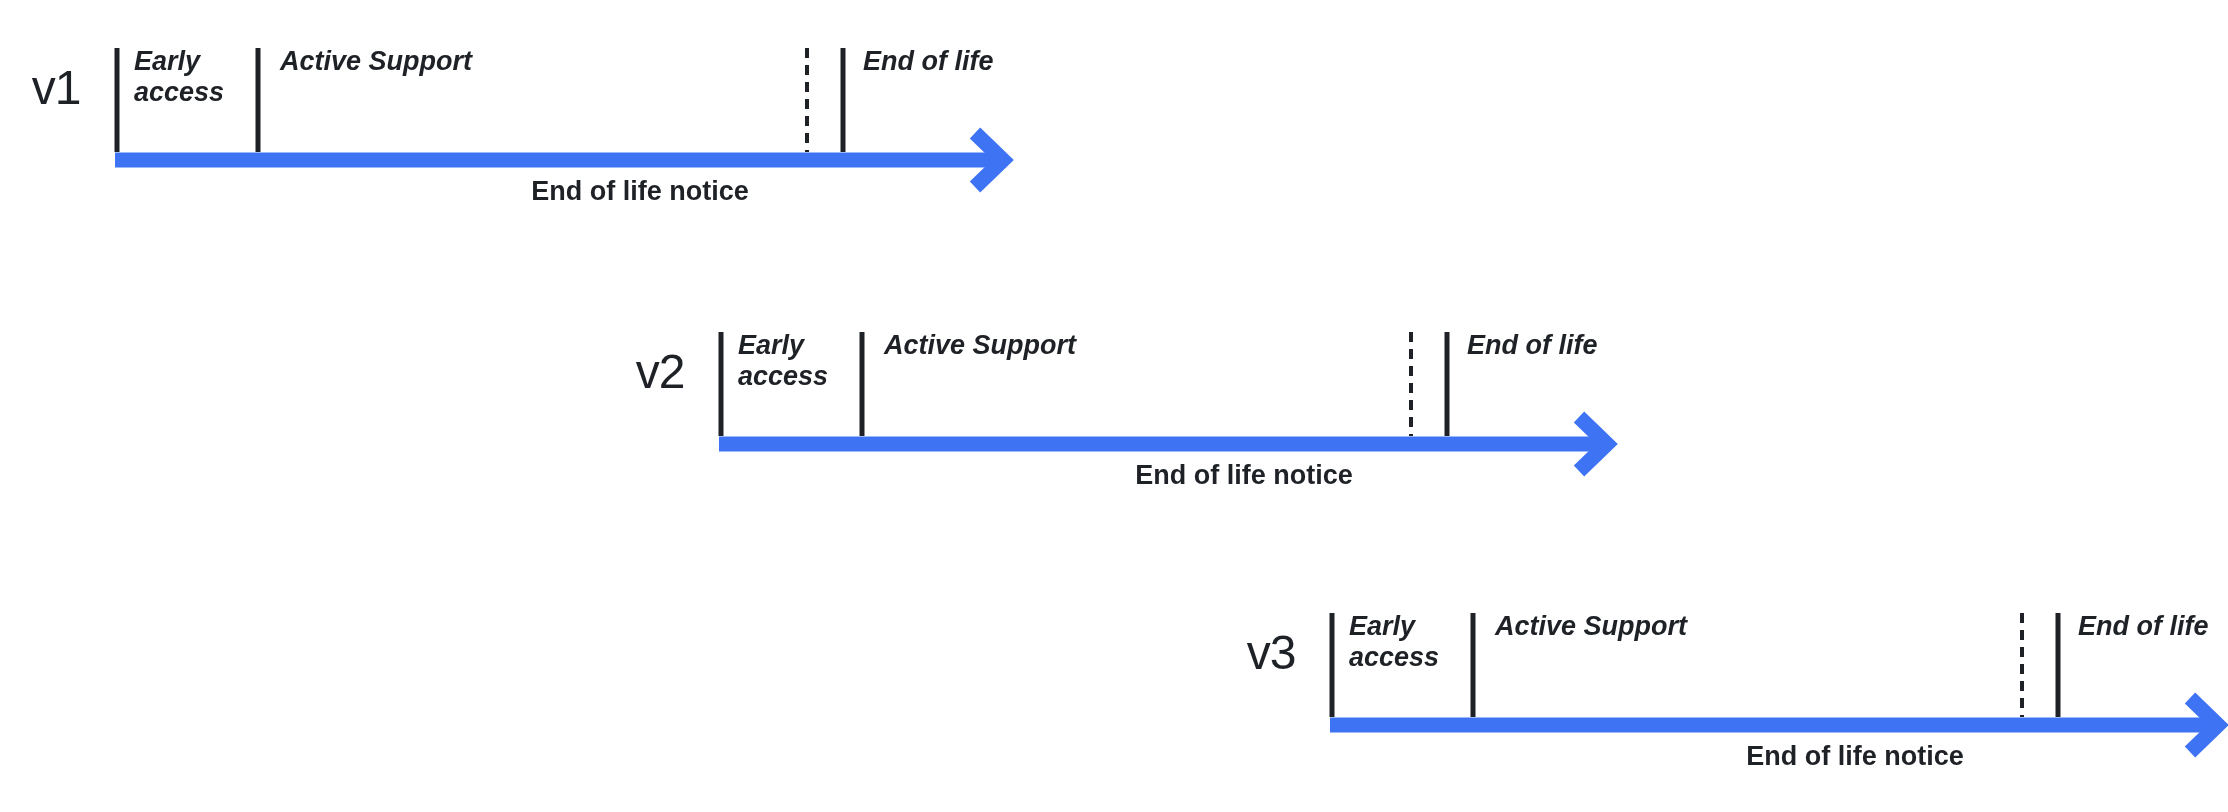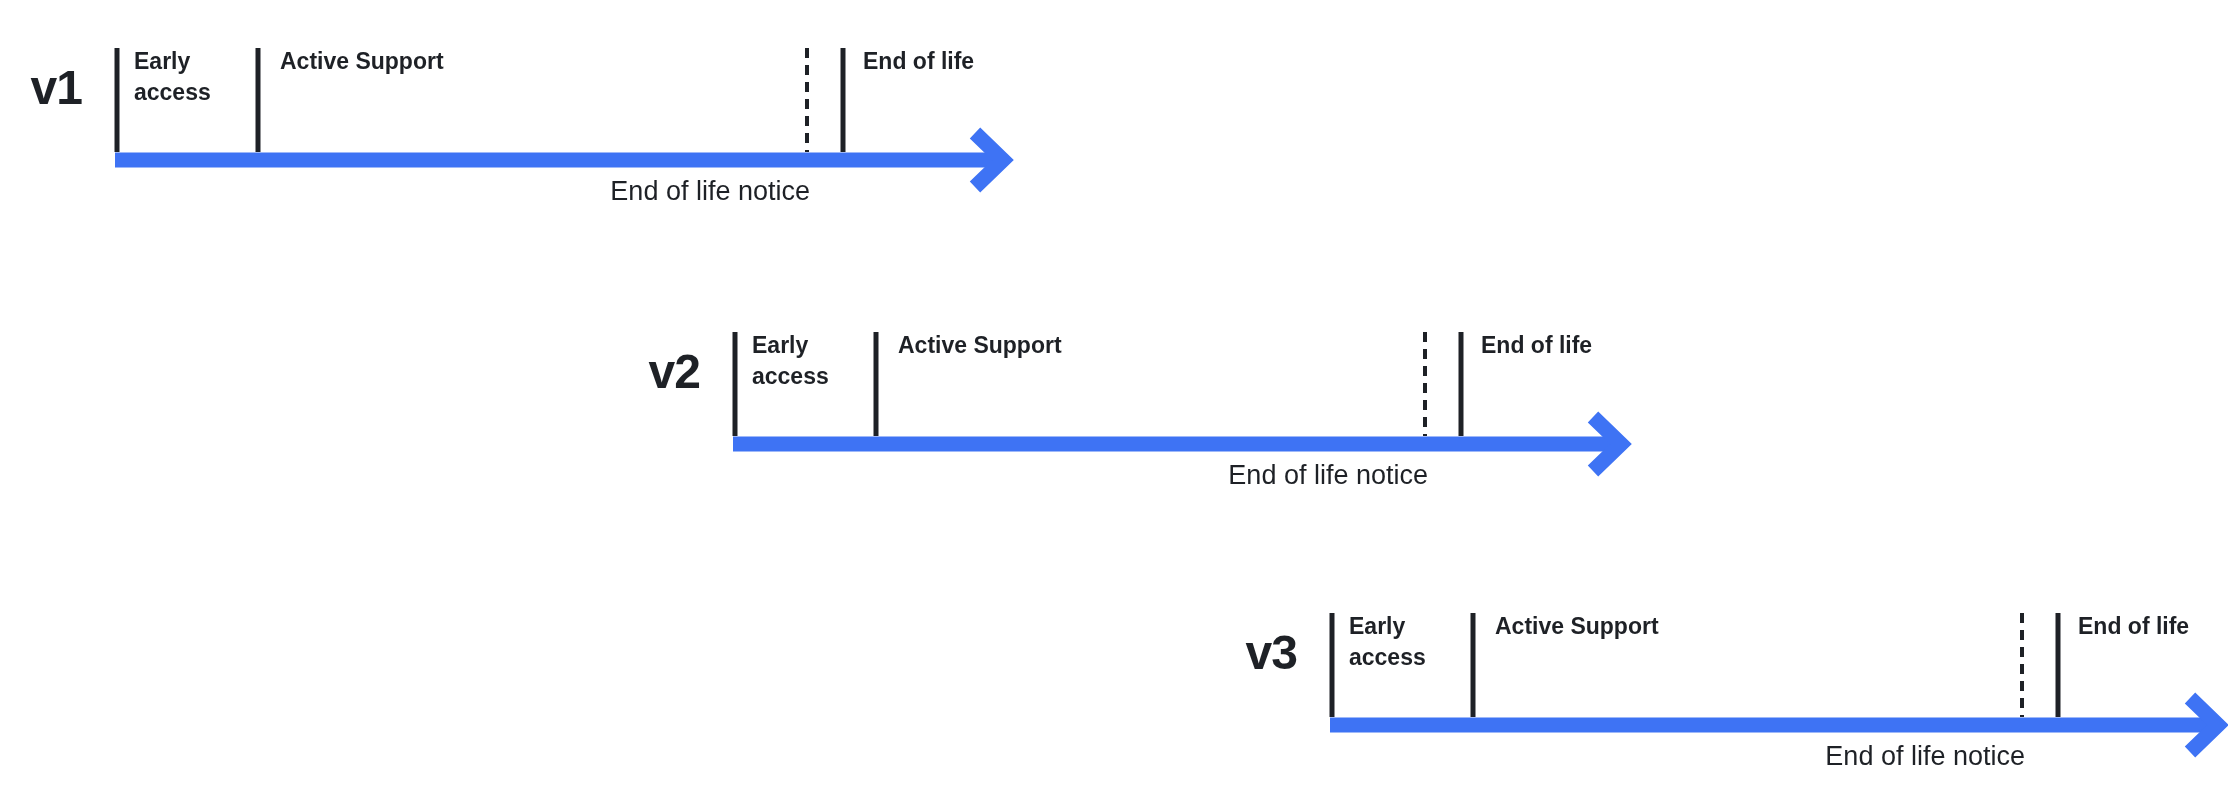--- a/index.html
+++ b/index.html
@@ -16,61 +16,62 @@
     font-family:"Liberation Sans", sans-serif;
     color:var(--ink);
     overflow:hidden;
   }
   .timeline{
     position:absolute;
     width:1000px;
     height:190px;
   }
   .pos-v1{left:30px;top:30px;}
-  .pos-v2{left:648px;top:314px;}
+  .pos-v2{left:634px;top:314px;}
   .pos-v3{left:1245px;top:595px;}
 
   .version-label{
     position:absolute;
     left:0;
     top:32px;
     width:52px;
     font-size:48px;
-    font-weight:700;
+    font-weight:400;
     line-height:52px;
-    text-align:right;
+    text-align:center;
     letter-spacing:-1px;
     color:var(--ink);
   }
   .tl-svg{
     position:absolute;
     left:0;top:0;
     width:1000px;height:190px;
     display:block;
   }
   .phase-label{
     position:absolute;
     top:16px;
-    font-size:23px;
+    font-size:27px;
     font-weight:700;
     line-height:31px;
     color:var(--ink);
     white-space:pre-line;
+    font-style:italic;
   }
   .label-early{left:104px;width:112px;}
   .label-active{left:250px;width:420px;white-space:nowrap;}
   .label-eol{left:833px;width:170px;white-space:nowrap;}
   .label-notice{
     position:absolute;
     left:440px;
     width:340px;
     top:146px;
     font-size:27px;
-    font-weight:400;
-    text-align:right;
+    font-weight:700;
+    text-align:center;
     color:var(--ink);
     white-space:nowrap;
   }
 </style>
 </head>
 <body>
 
 <div class="canvas">
 
   <div class="timeline pos-v1">

